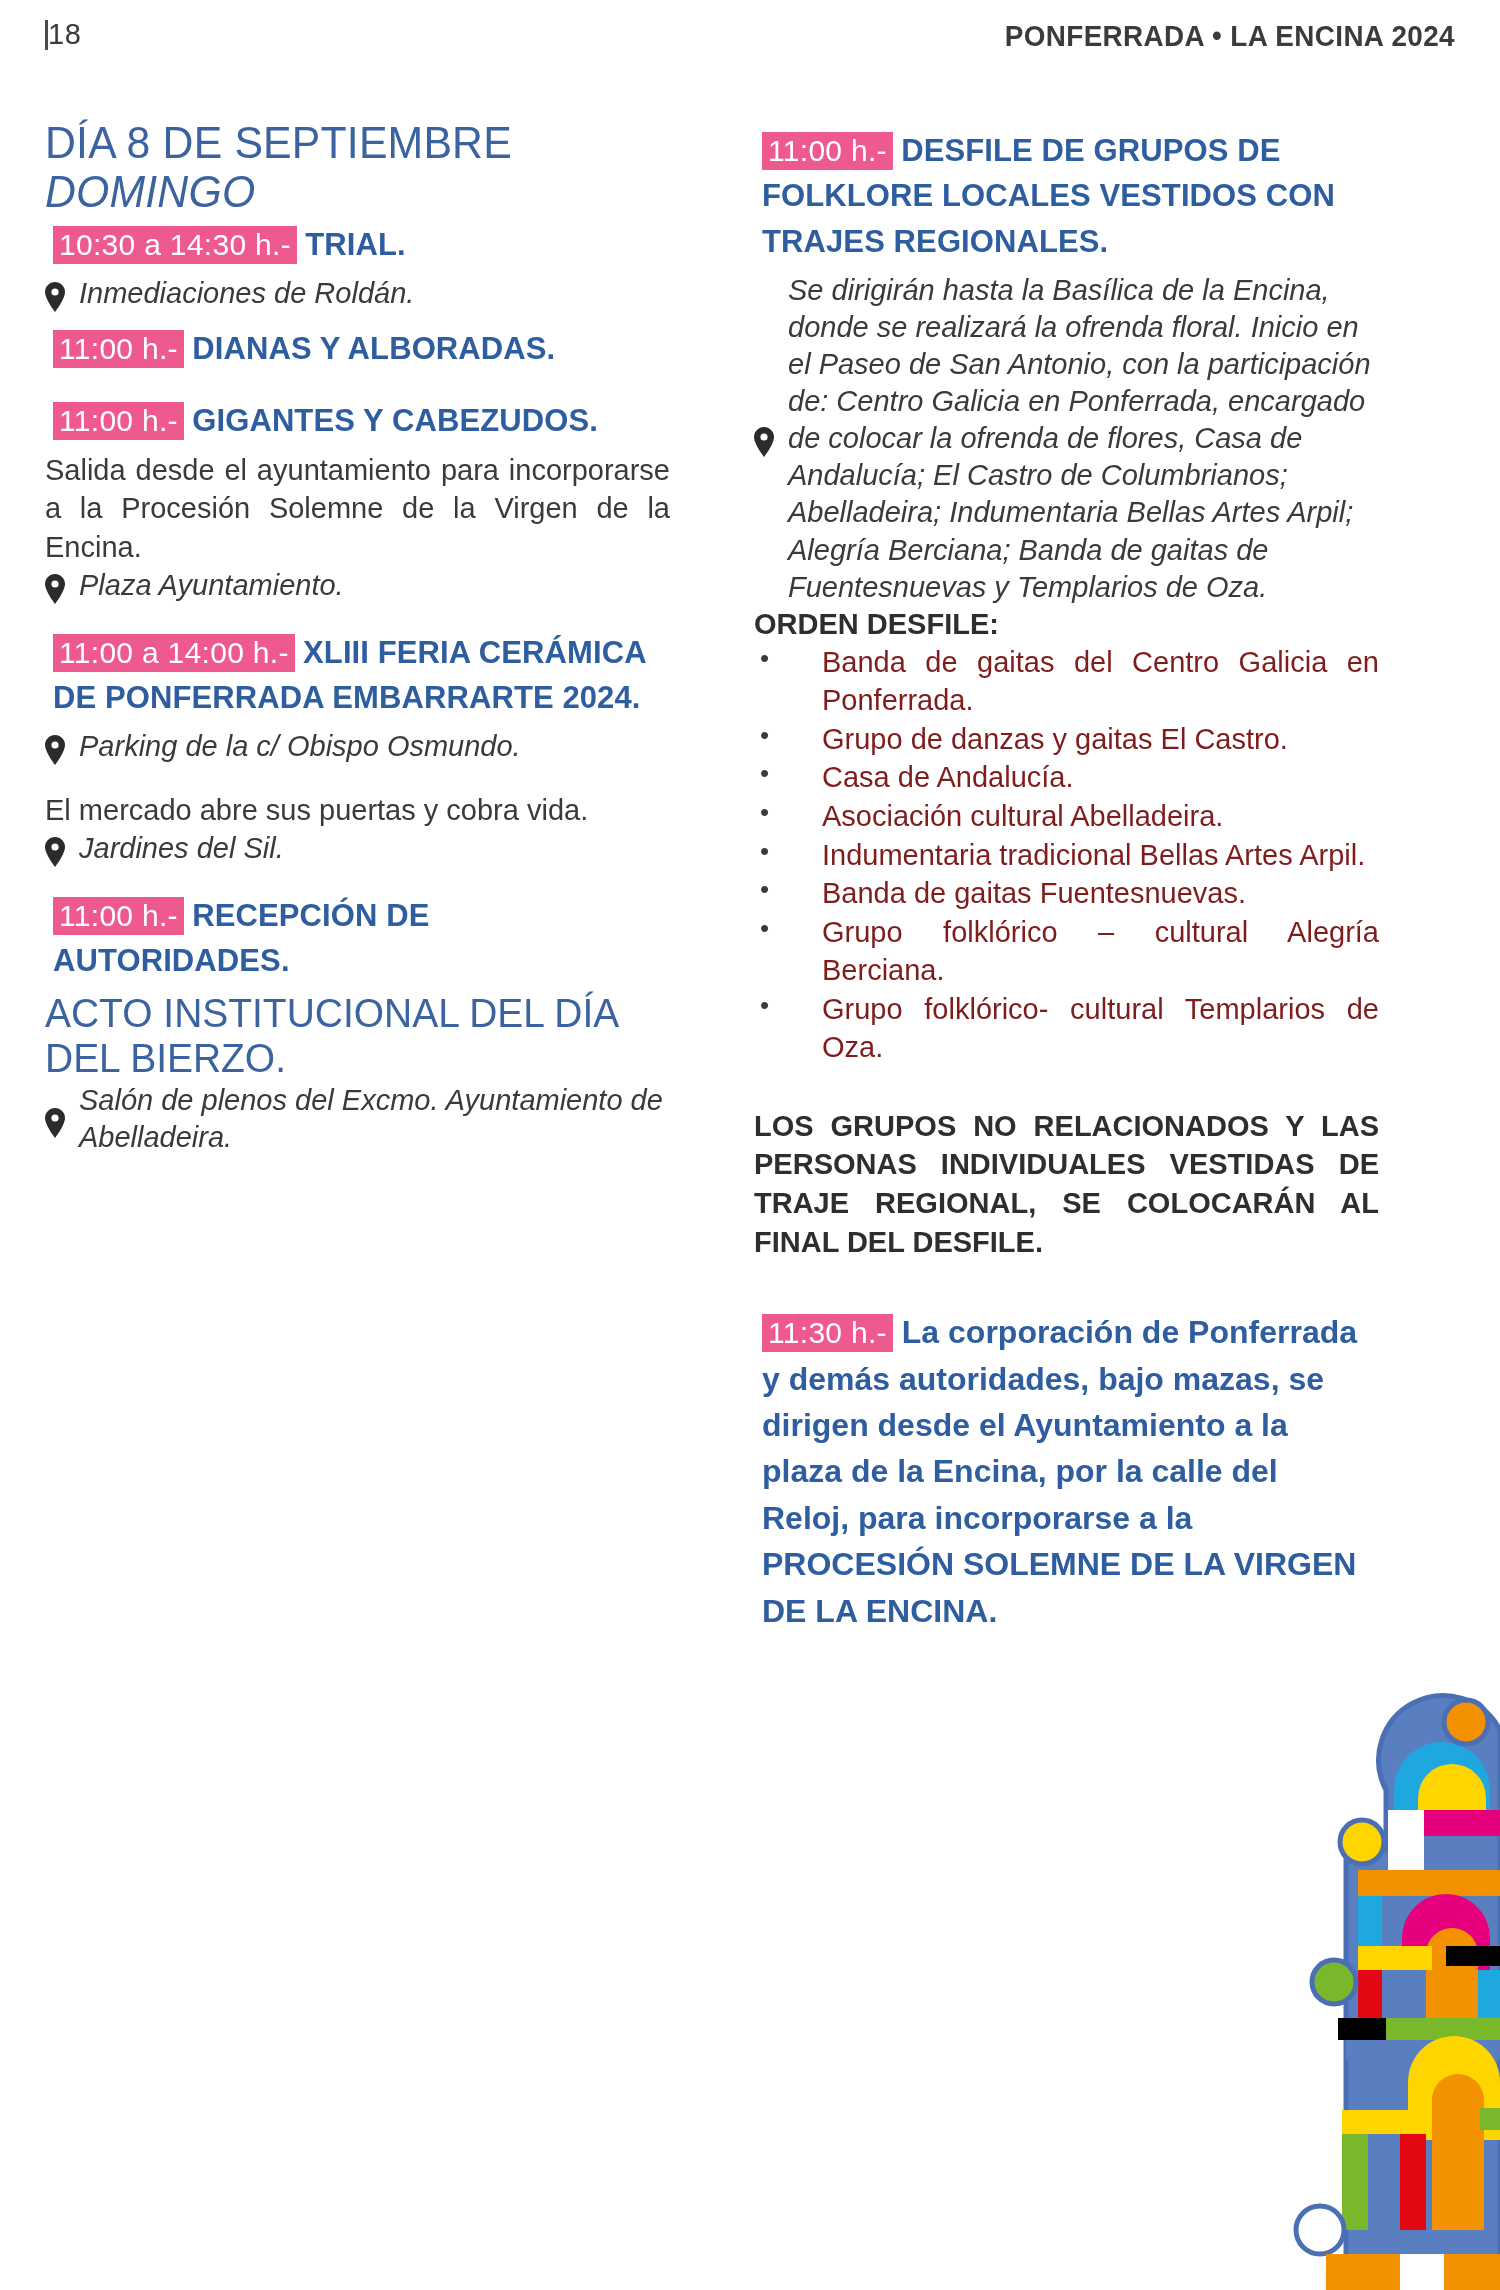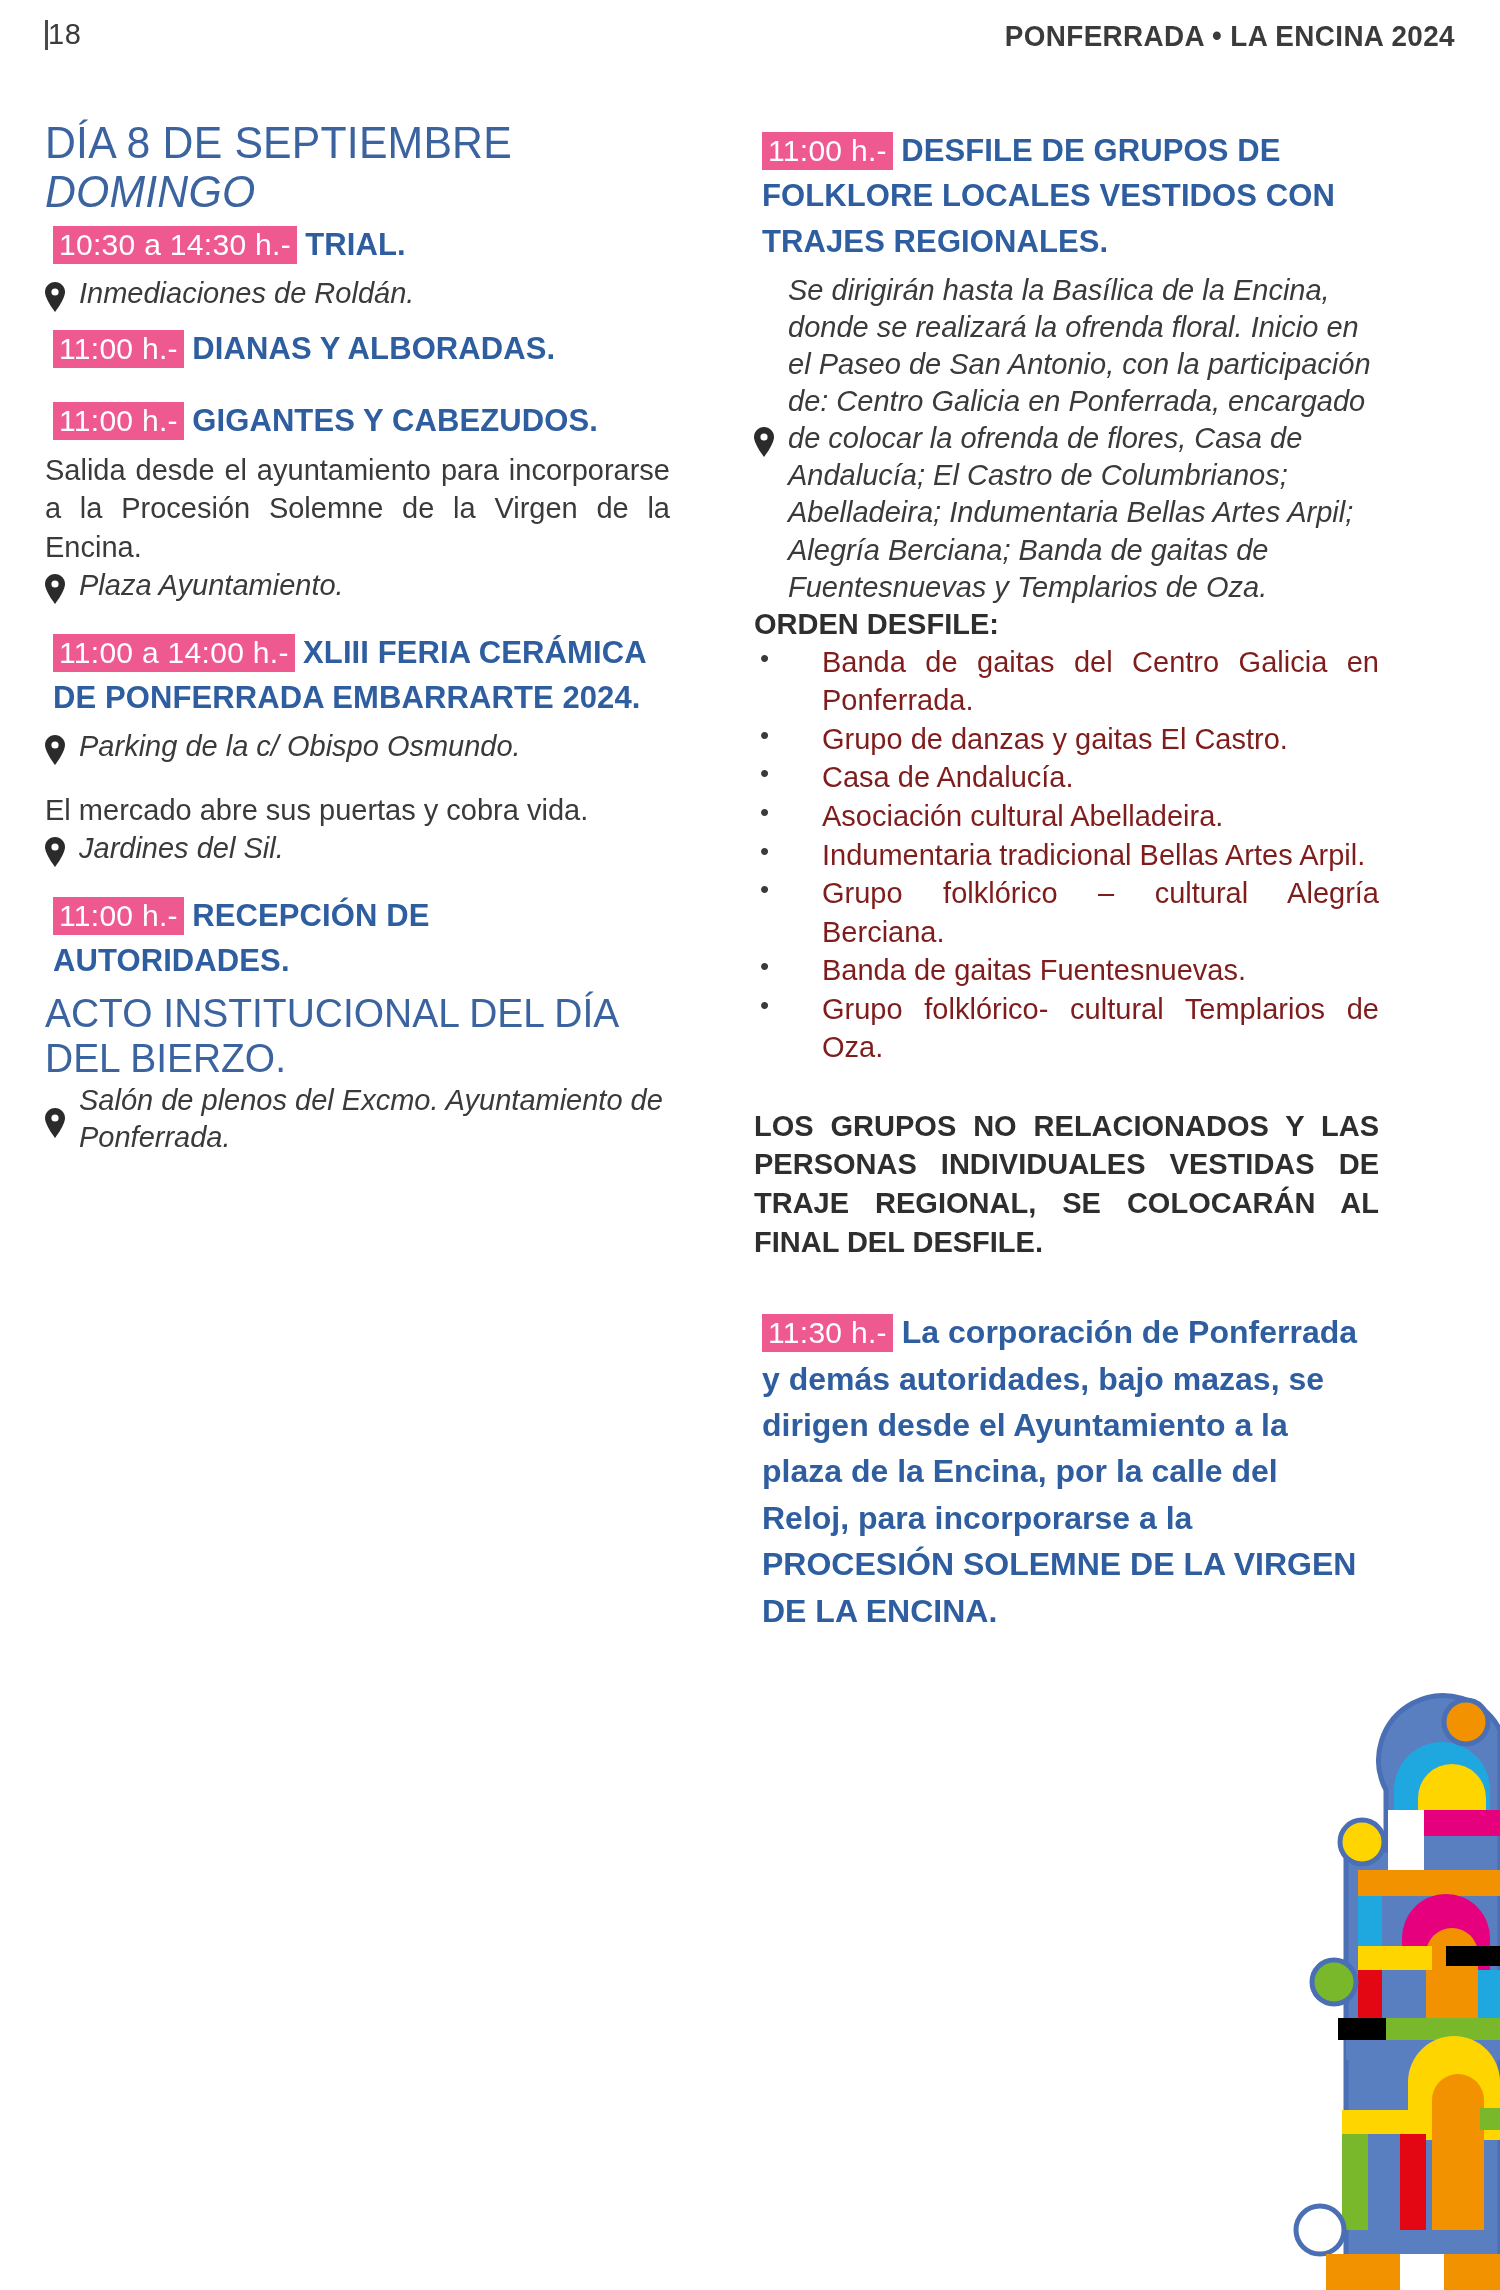--- a/index.html
+++ b/index.html
@@ -302,21 +302,21 @@
         <p class="ev-head">
           <span class="time">11:00 h.-</span>
           <span class="ev-title">RECEPCIÓN DE AUTORIDADES.</span>
         </p>
         <p class="ev-sub">ACTO INSTITUCIONAL DEL DÍA DEL BIERZO.</p>
         <div class="loc">
           <svg class="pin" viewBox="0 0 20 30">
             <path d="M10 0C4.5 0 0 4.5 0 10c0 7 10 20 10 20s10-13 10-20c0-5.5-4.5-10-10-10z" fill="#2b2b2b"></path>
             <circle cx="10" cy="10" r="3.6" fill="#ffffff"></circle>
           </svg>
-          <span class="loc-text">Salón de plenos del Excmo. Ayuntamiento de Ponferrada.</span>
+          <span class="loc-text">Salón de plenos del Excmo. Ayuntamiento de Abelladeira.</span>
         </div>
       </div>
 
     </div>
 
     <div class="col">
 
       <div class="event">
         <p class="ev-head">
           <span class="time">11:00 h.-</span>
@@ -331,22 +331,22 @@
         </div>
 
         <p class="orden-label">ORDEN DESFILE:</p>
 
         <ul class="orden">
           <li>Banda de gaitas del Centro Galicia en Ponferrada.</li>
           <li>Grupo de danzas y gaitas El Castro.</li>
           <li>Casa de Andalucía.</li>
           <li>Asociación cultural Abelladeira.</li>
           <li>Indumentaria tradicional Bellas Artes Arpil.</li>
+          <li>Banda de gaitas Fuentesnuevas.</li>
           <li>Grupo folklórico – cultural Alegría Berciana.</li>
-          <li>Banda de gaitas Fuentesnuevas.</li>
           <li>Grupo folklórico- cultural Templarios de Oza.</li>
         </ul>
 
         <p class="caps-note">LOS GRUPOS NO RELACIONADOS Y LAS PERSONAS INDIVIDUALES VESTIDAS DE TRAJE REGIONAL, SE COLOCARÁN AL FINAL DEL DESFILE.</p>
       </div>
 
       <div class="event" style="margin-top:48px;">
         <p class="ev-head big-blue">
           <span class="time">11:30 h.-</span>
           <span>La corporación de Ponferrada y demás autoridades, bajo mazas, se dirigen desde el Ayuntamiento a la plaza de la Encina, por la calle del Reloj, para incorporarse a la PROCESIÓN SOLEMNE DE LA VIRGEN DE LA ENCINA.</span>

